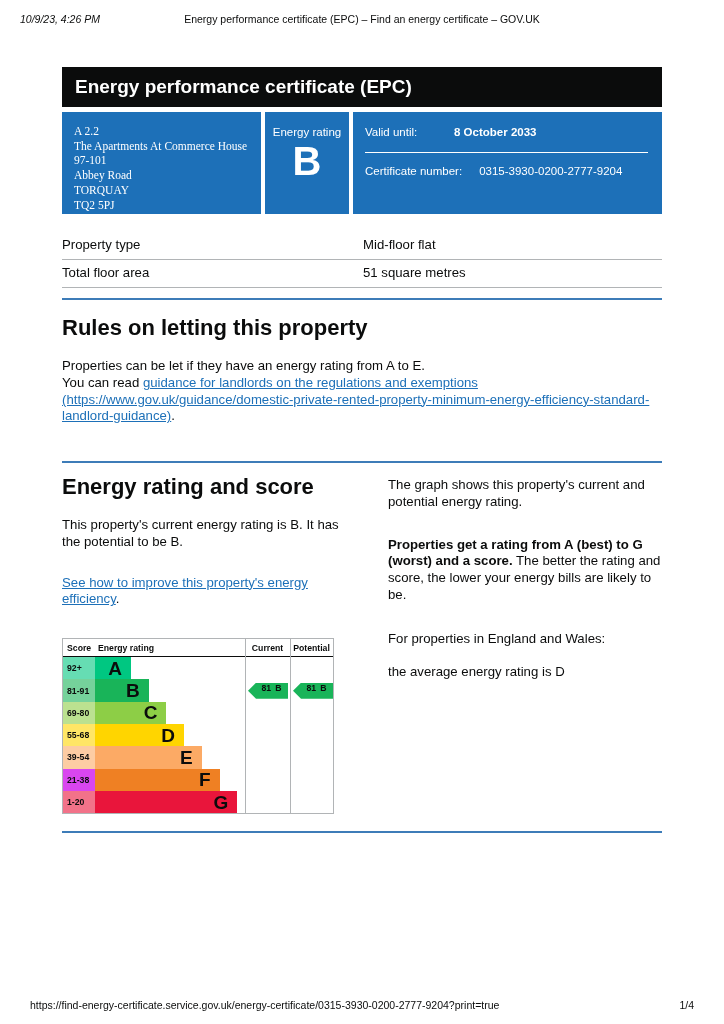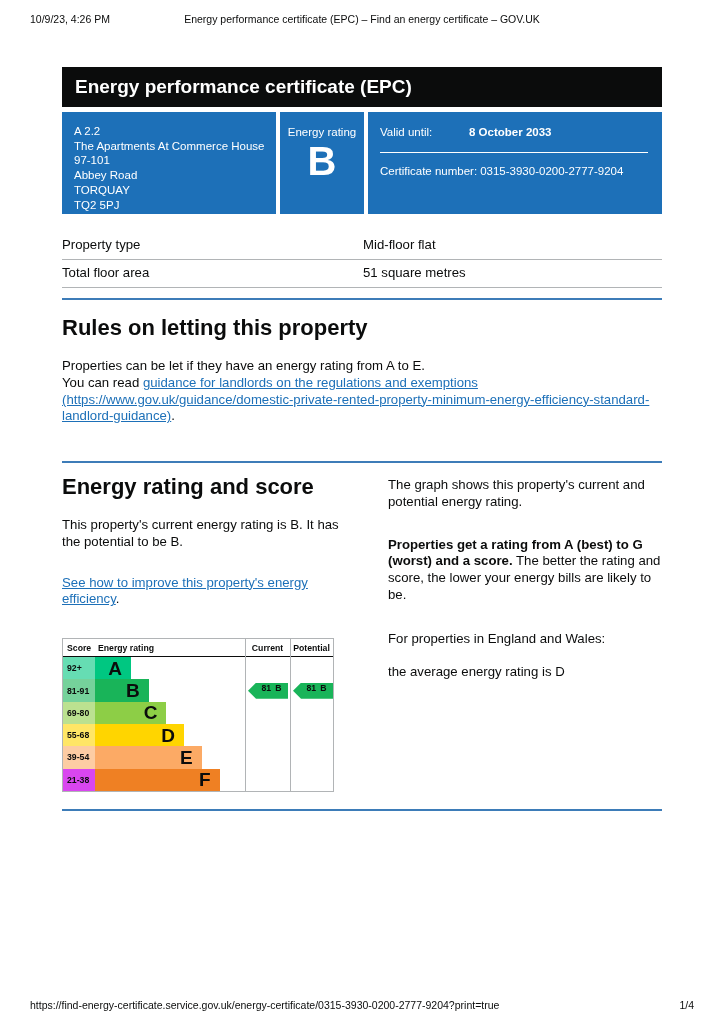--- a/index.html
+++ b/index.html
@@ -1,43 +1,43 @@
 <!DOCTYPE html>
 <html><head>
 <meta charset="utf-8">
 <style>
   html,body{margin:0;padding:0;background:#fff;}
   .page{position:relative;width:724px;height:1024px;background:#fff;overflow:hidden;
         font-family:"Liberation Sans",sans-serif;color:#0b0c0c;}
 
   
   .print-header{position:absolute;top:13px;left:0;right:0;font-size:10.5px;color:#0b0c0c;}
-  .ph-time{position:absolute;left:30px;top:0;}
+  .ph-time{position:absolute;left:20px;top:0;font-style:italic;}
   .ph-title{text-align:center;}
   .print-footer{position:absolute;bottom:13px;left:30px;right:30px;font-size:10.5px;
                 display:flex;justify-content:space-between;}
 
   .content{position:absolute;top:67px;left:62px;width:600px;}
 
   
   .banner{background:#0b0c0c;height:40px;}
   .banner h1{margin:0;padding-left:13px;font-size:19px;line-height:40px;color:#fff;font-weight:bold;}
 
   
   .summary{display:flex;gap:4px;margin-top:5px;height:102px;}
   .panel{background:#1d70b8;color:#fff;box-sizing:border-box;}
-  .panel-address{width:214px;padding:12px 10px 0 12px;font-size:11.5px;line-height:1.28;}
+  .panel-address{width:199px;padding:12px 10px 0 12px;font-size:11.5px;line-height:1.28;font-family:Liberation Serif, serif;}
   .panel-rating{width:84px;text-align:center;padding-top:14px;}
   .rating-label{font-size:11.5px;}
   .rating-letter{font-size:40px;font-weight:bold;line-height:1;margin-top:3px;}
   .panel-validity{flex:1;padding:14px 14px 0 12px;font-size:11.5px;}
   .validity-label{display:inline-block;width:89px;}
   .validity-value{font-weight:bold;}
   .validity-hr{border:none;border-top:1px solid #fff;margin:14px 0 12px;}
-  .cert-label{margin-right:3px;}
+  .cert-label{margin-right:17px;}
   .cert-value{font-weight:normal;text-align:center;}
 
   
   .prop-table{margin-top:18px;font-size:13.2px;}
   .prop-row{display:flex;border-bottom:1px solid #b1b4b6;padding:5px 0 7px;}
   .prop-label{width:301px;}
 
   
   .divider{border:none;border-top:2px solid #3d7cb8;margin:0;}
   .divider-1{margin-top:10px;}
@@ -176,20 +176,24 @@
                 <div class="band-bar" style="background: rgb(255, 213, 0); width: 89.1px;">D</div>
               </div>
               <div class="band-row">
                 <div class="score-cell" style="background: rgb(253, 204, 163);">39-54</div>
                 <div class="band-bar" style="background: rgb(252, 170, 101); width: 106.8px;">E</div>
               </div>
               <div class="band-row">
                 <div class="score-cell" style="background: #d946ef;">21-38</div>
                 <div class="band-bar" style="background: rgb(239, 128, 35); width: 124.5px;">F</div>
               </div>
+              <div class="band-row">
+                <div class="score-cell" style="background: rgb(242, 114, 137);">1-20</div>
+                <div class="band-bar" style="background: rgb(233, 21, 59); width: 142.2px;">G</div>
+              </div>
             </div>
           <div class="vline vline-current"></div>
           <div class="vline vline-potential"></div>
           <div class="arrow arrow-current" style="background: rgb(25, 180, 89); top: 43.5px;">
             <span class="arrow-score">81</span>
               <span class="arrow-band">B</span>
           </div>
           <div class="arrow arrow-potential" style="background: rgb(25, 180, 89); top: 43.5px;">
             <span class="arrow-score">81</span>
               <span class="arrow-band">B</span>

